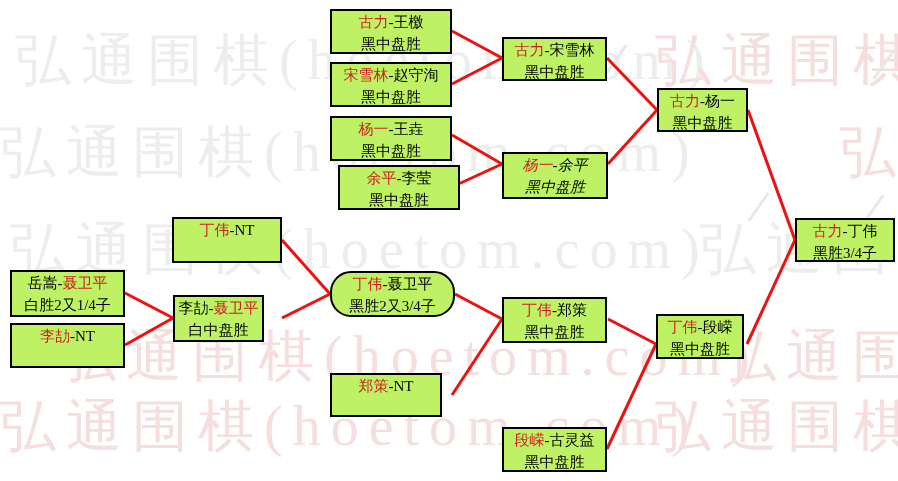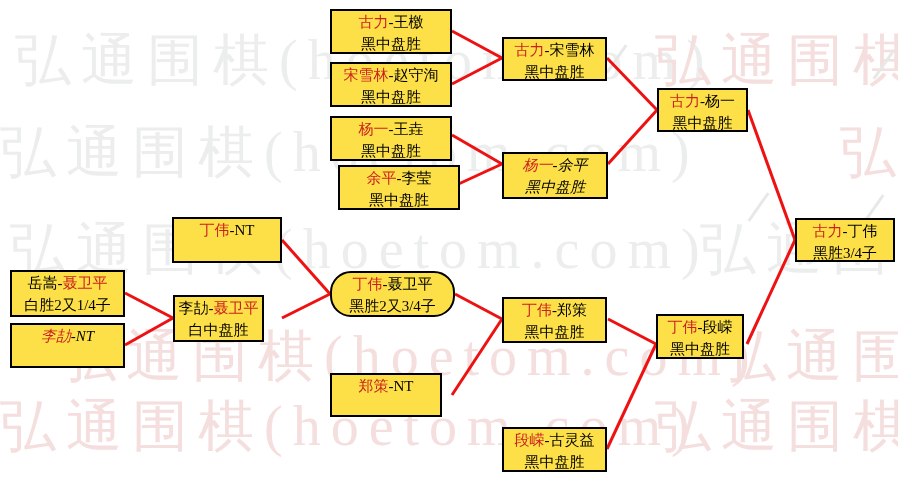--- a/index.html
+++ b/index.html
@@ -20,37 +20,37 @@
   .wm.pink{color:#f5dede;}
   .wm.gray{color:#eceeee;}
   .wm-slash{position:absolute;width:3px;height:34px;background:#e7e9e9;transform:rotate(35deg);}
 
   
   .lines{position:absolute;left:0;top:0;z-index:1;}
 
   
   .box{
     position:absolute;z-index:2;box-sizing:border-box;
-    border:2px solid #000000;background:#fde047;
+    border:2px solid #000000;background:#bef264;
     text-align:center;font-size:15px;color:#000000;
   }
   .box .ln{line-height:21px;white-space:nowrap;padding-top:1px;}
   .box .win{color:#cc2020;}
 
   .b1 {left:330px;top:9px;  width:122px;height:45px;}
   .b2 {left:330px;top:62px; width:122px;height:45px;}
   .b3 {left:330px;top:116px;width:122px;height:45px;}
   .b4 {left:330px;top:165px;width:122px;height:45px;margin-left:8px;}
   .b5 {left:502px;top:37px; width:105px;height:44px;}
   .b6 {left:502px;top:152px;width:106px;height:47px;font-style:italic;}
   .b7 {left:657px;top:88px; width:91px; height:44px;}
   .b8 {left:795px;top:218px;width:100px;height:44px;}
   .b9 {left:172px;top:217px;width:110px;height:46px;}
   .b10{left:10px; top:270px;width:115px;height:47px;}
-  .b11{left:10px; top:323px;width:115px;height:45px;font-style:italic;}
+  .b11{left:10px; top:323px;width:115px;height:45px;}
   .b12{left:173px;top:295px;width:91px;height:47px;}
   .b13{left:330px;top:271px;width:125px;height:46px;border-radius:21px;}
   .b14{left:502px;top:297px;width:105px;height:46px;}
   .b15{left:330px;top:373px;width:112px;height:44px;}
   .b16{left:502px;top:427px;width:105px;height:45px;}
   .b17{left:656px;top:314px;width:88px; height:45px;}
 </style>
 </head>
 <body>
 

